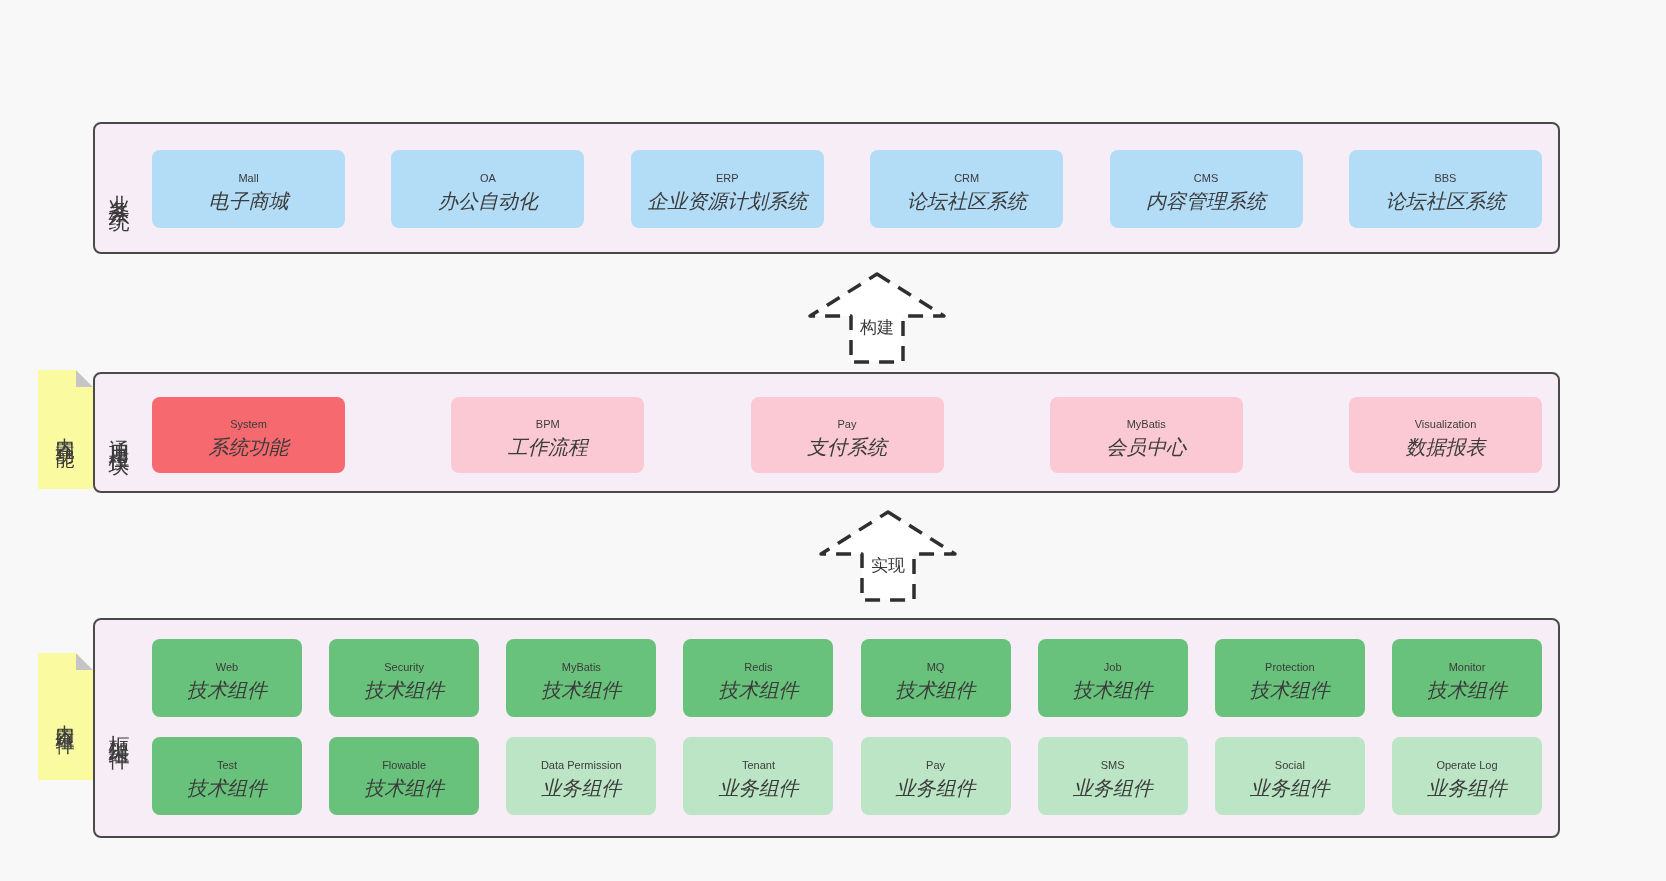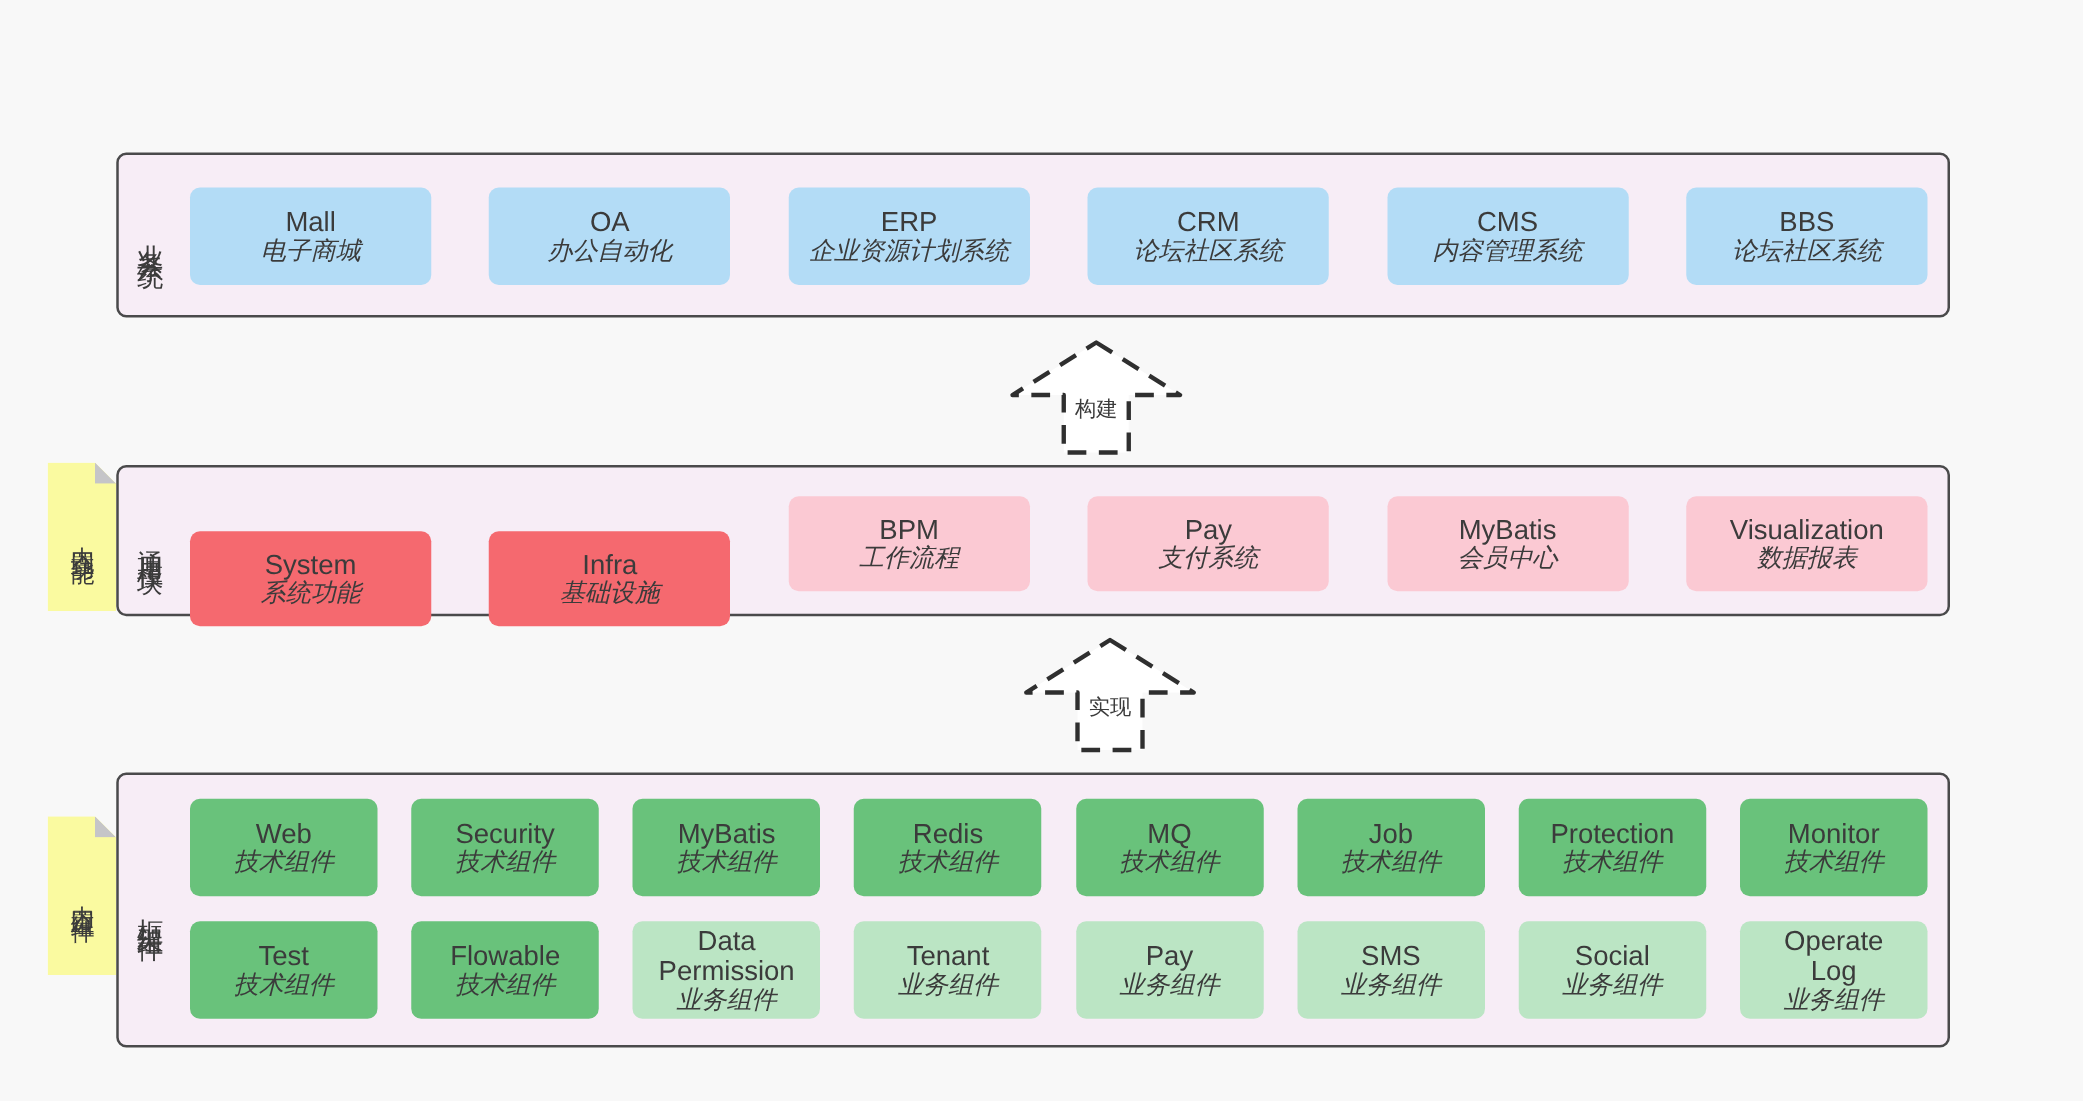--- a/index.html
+++ b/index.html
@@ -40,25 +40,25 @@
   .boxes{display:flex;justify-content:space-between;}
 
   .box{
     border-radius:8px;
     display:flex;flex-direction:column;justify-content:center;align-items:center;
     text-align:center;
   }
   .boxes-wide .box{width:193px;height:78px;}
   #panel-modules .box{height:76px;}
   .boxes-narrow .box{width:150px;height:78px;}
-  .box-name{font-size:22px;line-height:24px;}
+  .box-name{font-size:11px;line-height:24px;}
   .boxes-narrow .box-name{max-width:122px;}
   .box-desc{font-size:20px;line-height:23px;font-style:italic;}
   .blue{background:var(--blue);}
-  .red{background:var(--red);margin-top:28px;}
+  .red{background:var(--red);}
   .pink{background:var(--pink);}
   .green{background:var(--green);}
   .light-green{background:var(--light-green);}
 
   
   .arrow{position:absolute;width:150px;height:96px;}
   .arrow svg{display:block;}
   .arrow polygon{
     fill:#ffffff;stroke:var(--arrow-stroke);stroke-width:3.5;
     stroke-dasharray:15 10;stroke-linejoin:round;
@@ -133,24 +133,20 @@
     <div class="note-text">内置功能</div>
   </div>
 
   <section class="panel" id="panel-modules" style="top:372px;height:121px">
     <div class="panel-label">通用模块</div>
     <div class="panel-body boxes boxes-wide">
         <div class="box red">
           <div class="box-name">System</div>
           <div class="box-desc">系统功能</div>
         </div>
-        <div class="box red">
-          <div class="box-name">Infra</div>
-          <div class="box-desc">基础设施</div>
-        </div>
         <div class="box pink">
           <div class="box-name">BPM</div>
           <div class="box-desc">工作流程</div>
         </div>
         <div class="box pink">
           <div class="box-name">Pay</div>
           <div class="box-desc">支付系统</div>
         </div>
         <div class="box pink">
           <div class="box-name">MyBatis</div>

